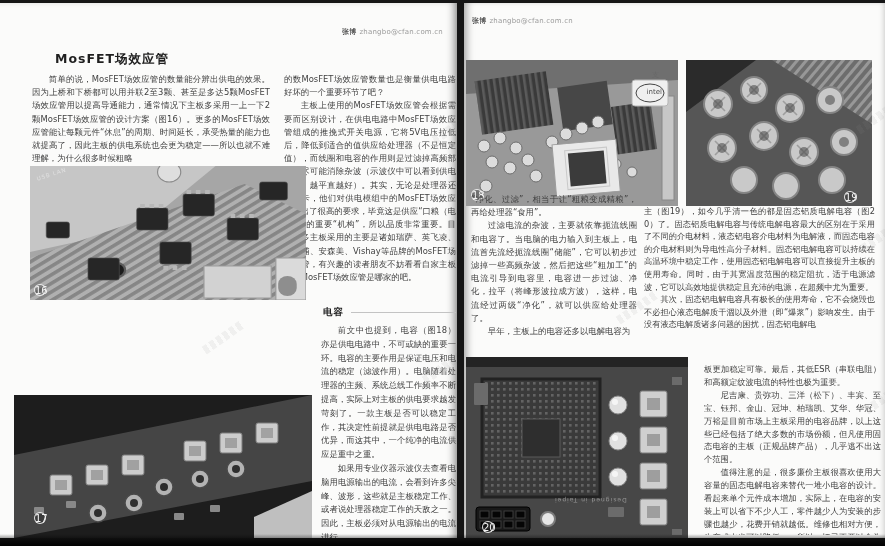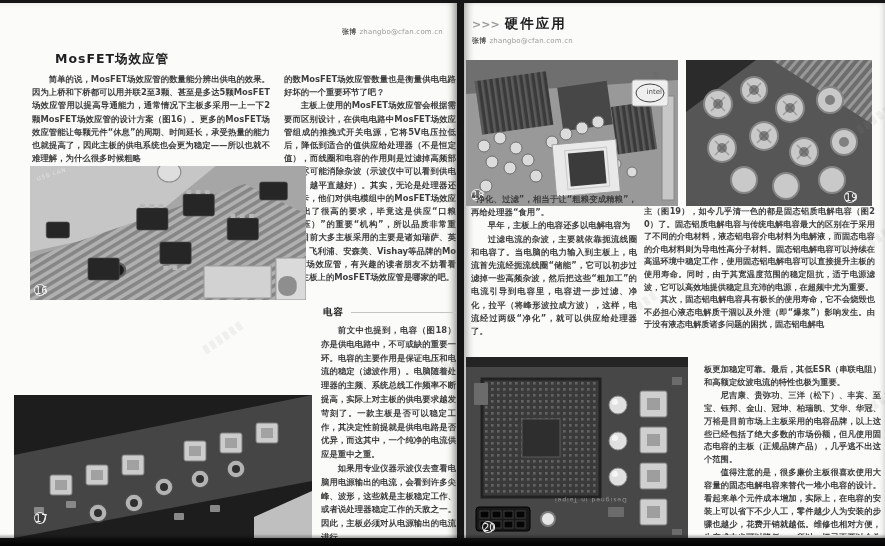--- a/index.html
+++ b/index.html
@@ -15,21 +15,21 @@
     background:linear-gradient(to top, rgba(0,0,0,.95), rgba(0,0,0,0)); pointer-events:none; }
 
   
   .byline { position:absolute; font-size:7px; color:#9a9a9a; letter-spacing:.2px; }
   .byline b { color:#555; font-weight:bold; margin-right:3px; }
 
   .article-title { position:absolute; font-size:12.5px; font-weight:bold; color:#1f1f1f; letter-spacing:1px; }
 
   .col { position:absolute; font-size:8.4px; line-height:13.2px; color:#3f3f3f;
          text-align:justify; word-break:break-all; overflow:hidden; }
-  .col p { text-indent:2em;font-weight:bold; }
+  .col p { text-indent:2em; }
   .col p.cont { text-indent:0; }
 
   .sec-head { display:flex; align-items:center; gap:7px; margin-bottom:5px; }
   .sec-head .sec-title { font-size:9.5px; font-weight:bold; color:#222; letter-spacing:1px; padding-left:22px; }
   .sec-head .rule { flex:1; height:1px; background:#c3c3c3; }
 
   
   .figure { position:absolute; overflow:hidden; background:#777; }
   .figure svg { display:block; width:100%; height:100%; }
   .fig-badge { position:absolute; width:12px; height:12px; border-radius:50%;
@@ -169,23 +169,20 @@
     </div>
 
     <div class="wm" style="left:430px; top:120px;"></div>
     <div class="wm" style="left:200px; top:330px;"></div>
     <div class="wm" style="left:420px; top:360px;"></div>
   </div>
 
   <div class="page page-right">
 
     <div class="rp-header">
-      <div>
-        <span class="arrows">&gt;&gt;&gt;</span><span class="rp-title">硬件应用</span>
-      </div>
       <div class="byline" style="position:static; margin-top:3px;">
         <b>张博</b><span>zhangbo@cfan.com.cn</span>
       </div>
     </div>
 
     <div class="figure" style="left:2px; top:57px; width:212px; height:146px;">
       <svg viewBox="0 0 212 146" preserveAspectRatio="none">
         <defs>
           <pattern id="fins18" patternUnits="userSpaceOnUse" width="6" height="6">
             <rect width="6" height="6" fill="#3a3a3a"></rect>
@@ -269,22 +266,22 @@
             <circle cx="78" cy="76" r="5"></circle>
           <circle cx="118" cy="92" r="5"></circle>
             <circle cx="158" cy="82" r="5"></circle>
         </g>
       </svg>
       <div class="fig-badge" style="right:16px; bottom:3px;">19</div>
     </div>
 
     <div class="col" style="left:7px; top:190px; width:166px; height:150px;">
       <p class="cont">“净化、过滤”，相当于让“粗粮变成精粮”，再给处理器“食用”。</p>
+      <p>过滤电流的杂波，主要就依靠扼流线圈和电容了。当电脑的电力输入到主板上，电流首先流经扼流线圈“储能”，它可以初步过滤掉一些高频杂波，然后把这些“粗加工”的电流引导到电容里，电容进一步过滤、净化，拉平（将峰形波拉成方波），这样，电流经过两级“净化”，就可以供应给处理器了。</p>
       <p>早年，主板上的电容还多以电解电容为</p>
-      <p>过滤电流的杂波，主要就依靠扼流线圈和电容了。当电脑的电力输入到主板上，电流首先流经扼流线圈“储能”，它可以初步过滤掉一些高频杂波，然后把这些“粗加工”的电流引导到电容里，电容进一步过滤、净化，拉平（将峰形波拉成方波），这样，电流经过两级“净化”，就可以供应给处理器了。</p>
     </div>
 
     <div class="col" style="left:180px; top:202px; width:231px; height:152px; font-size:8.2px; line-height:12.6px;">
       <p class="cont">主（图19），如今几乎清一色的都是固态铝质电解电容（图20）了。固态铝质电解电容与传统电解电容最大的区别在于采用了不同的介电材料，液态铝电容介电材料为电解液，而固态电容的介电材料则为导电性高分子材料。固态铝电解电容可以持续在高温环境中稳定工作，使用固态铝电解电容可以直接提升主板的使用寿命。同时，由于其宽温度范围的稳定阻抗，适于电源滤波，它可以高效地提供稳定且充沛的电源，在超频中尤为重要。</p>
       <p>其次，固态铝电解电容具有极长的使用寿命，它不会烧毁也不必担心液态电解质干涸以及外泄（即“爆浆”）影响发生。由于没有液态电解质诸多问题的困扰，固态铝电解电</p>
     </div>
 
     <div class="figure" style="left:2px; top:354px; width:222px; height:181px; background:#3f3f3f;">
       <svg viewBox="0 0 222 181" preserveAspectRatio="none">
         <defs>

